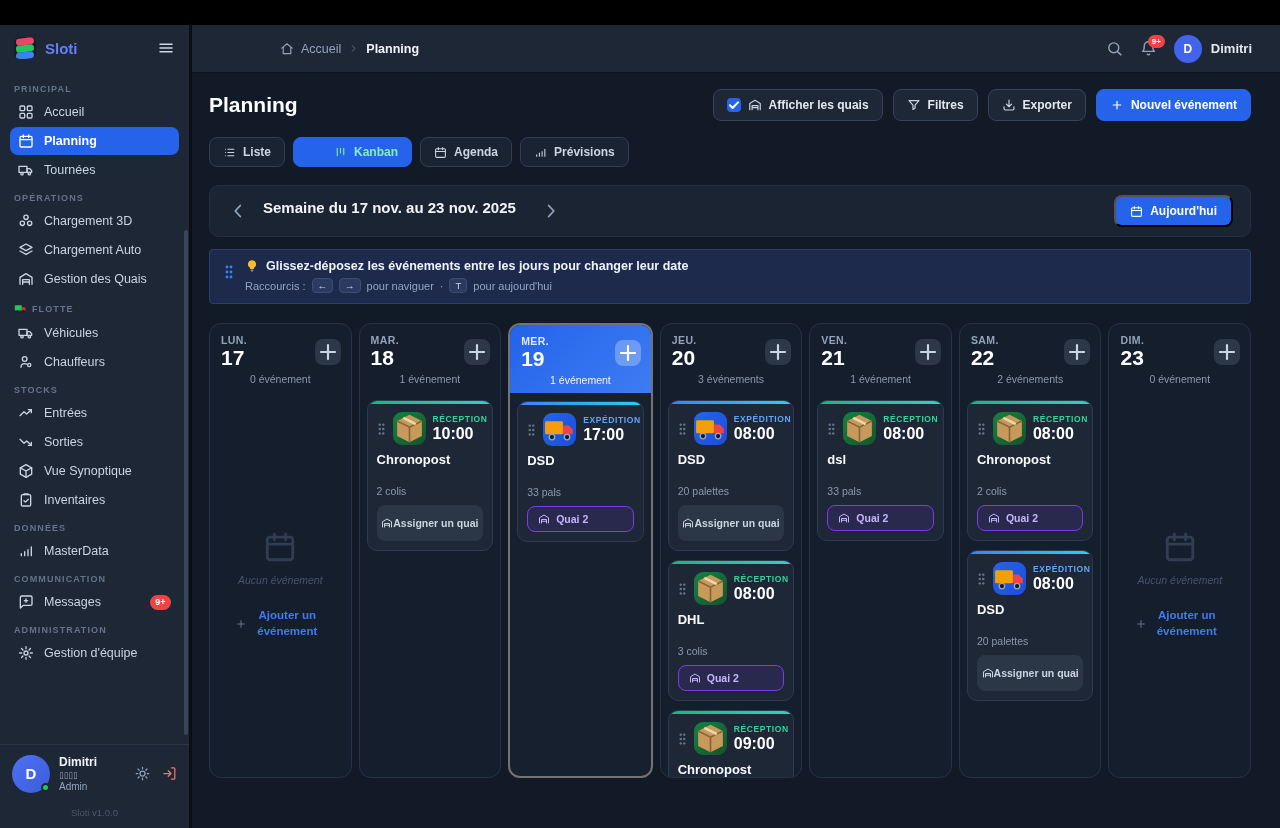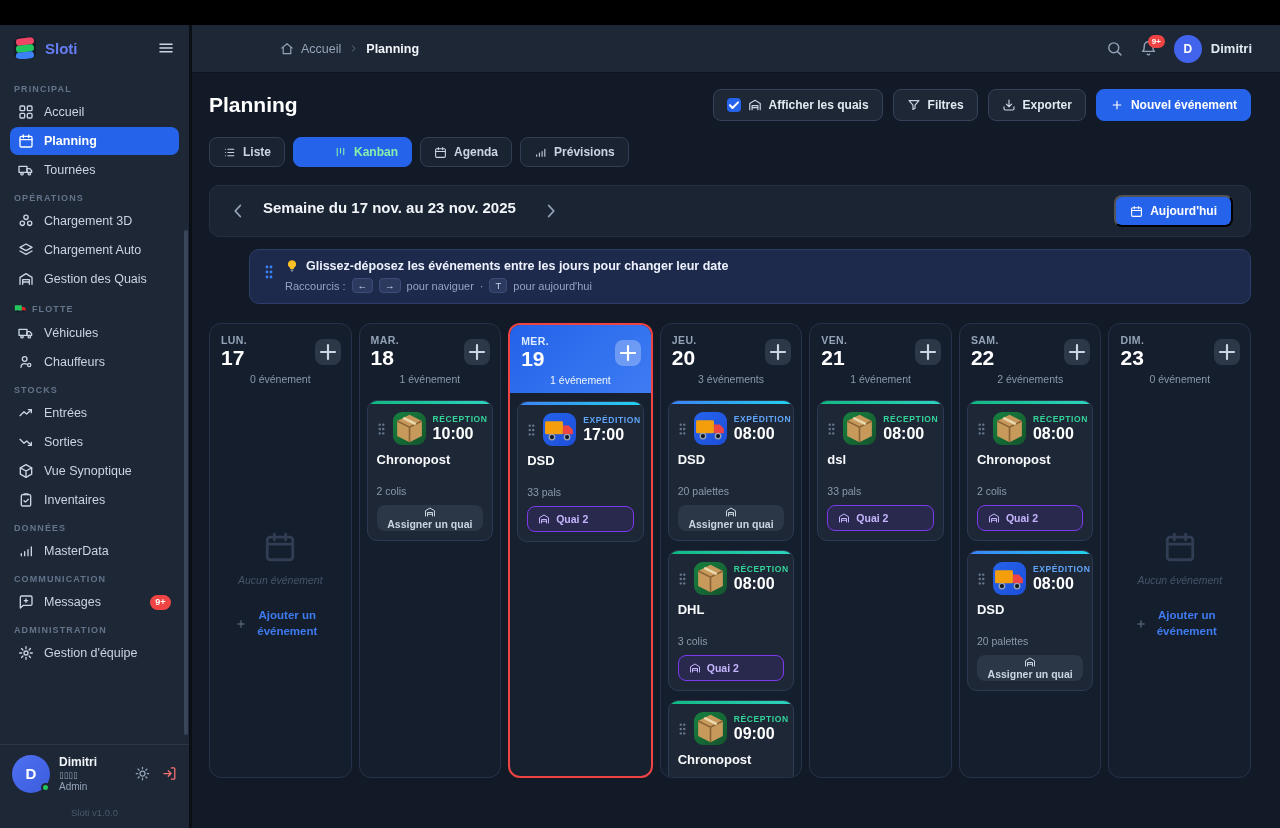--- a/index.html
+++ b/index.html
@@ -69,32 +69,32 @@
   .tab .ic { width:13px; height:13px; display:flex; }
   .tab.active { background:#2563eb; border-color:#2563eb; color:#86efac;padding-left:40px; }
 
   .week-bar { background:#1a2433; border:1px solid #242f42; border-radius:10px; height:52px; display:flex; align-items:center; padding:0 17px; margin-bottom:12px; }
   .chev-btn { width:22px; height:22px; color:#94a3b8; cursor:pointer; display:flex; align-items:center; justify-content:center; }
   .chev-btn svg { width:16px; height:16px; }
   .week-label { color:#f1f5f9; font-size:15px; font-weight:bold; margin:0 24px 8px 14px; }
   .btn-today { margin-left:auto; height:32px; display:inline-flex; align-items:center; gap:7px; padding:0 14px; background:#2563eb; border-radius:8px; color:#fff; font-size:12px; font-weight:bold; cursor:pointer; }
   .btn-today .ic { width:13px; height:13px; display:flex; }
 
-  .tip { background:#1d2a4b; border:1px solid #2e3d6b; border-radius:10px; padding:9px 14px 10px; margin-bottom:19px; display:flex; gap:11px; align-items:flex-start;margin-left:40px; }
+  .tip { background:#1d2a4b; border:1px solid #2e3d6b; border-radius:4px; padding:9px 14px 10px; margin-bottom:19px; display:flex; gap:11px; align-items:flex-start; }
   .tip-handle { color:#3b82f6; width:10px; height:16px; margin-top:5px; cursor:grab; flex-shrink:0; }
   .tip-title-row { display:flex; align-items:center; gap:7px; }
   .tip-title-row .ic { width:14px; height:14px; display:flex; }
   .tip-title { color:#eef2ff; font-size:12.5px; font-weight:bold; }
   .tip-sub { margin-top:5px; color:#93a3c4; font-size:11px; display:flex; align-items:center; gap:6px; }
   kbd { background:#2b3a5e; border:1px solid #3c4c77; border-radius:4px; color:#c7d2ea; font-size:9.5px; padding:1px 5px; font-family:"Liberation Sans",sans-serif; }
 
   
   .board { display:flex; gap:7px; }
   .col { flex:1; background:#151e2d; border:1px solid #26324a; border-radius:12px; height:455px; display:flex; flex-direction:column; overflow:hidden; min-width:0; }
-  .col.today { border:2px solid #ef4444; background:#16202f; }
+  .col.today { border:2px solid #737373; background:#16202f; }
   .col-head { padding:10px 11px 7px; position:relative; flex-shrink:0; }
   .col.today .col-head { background:linear-gradient(135deg,#2463ea,#3d7cf2); }
   .col-day { color:#94a3b8; font-size:10.5px; font-weight:600; letter-spacing:.4px; }
   .col-date { color:#fff; font-size:21px; font-weight:bold; line-height:1.15; }
   .col.today .col-day { color:#dbeafe; }
   .col-add { position:absolute; top:15px; right:10px; width:26px; height:26px; border-radius:8px; background:#2c3748; color:#cbd5e1; display:flex; align-items:center; justify-content:center; cursor:pointer; }
   .col-add svg { width:13px; height:13px; }
   .col.today .col-add { background:rgba(255,255,255,.28); color:#fff; }
   .col-count { text-align:center; color:#8b99ab; font-size:10.5px; margin-top:3px; }
   .col.today .col-count { color:#eff6ff; }
@@ -111,21 +111,21 @@
   .evt-icon svg { width:20px; height:20px; }
   .evt-icon.reception { background:linear-gradient(135deg,#17813f,#14532d); }
   .evt-icon.expedition { background:linear-gradient(135deg,#2563eb,#1d4ed8); }
   .evt-meta { line-height:1.2; min-width:0; }
   .evt-type { font-size:8.5px; font-weight:bold; letter-spacing:.6px; }
   .evt-type.reception { color:#34d399; }
   .evt-type.expedition { color:#60a5fa; }
   .evt-time { color:#fff; font-size:16px; font-weight:bold; }
   .evt-title { color:#f8fafc; font-size:13px; font-weight:bold; margin-top:7px; }
   .evt-qty { color:#8b99ab; font-size:10.5px; margin-top:18px; }
-  .assign-btn { margin-top:8px; width:100%; height:26px; background:#2b3646; border:none; border-radius:8px; color:#cbd5e1; font-size:10.5px; font-weight:600; display:flex; align-items:center; justify-content:center; cursor:pointer; font-family:inherit;flex-direction:column; }
+  .assign-btn { margin-top:8px; width:100%; height:36px; background:#2b3646; border:none; border-radius:8px; color:#cbd5e1; font-size:10.5px; font-weight:600; display:flex; align-items:center; justify-content:center; cursor:pointer; font-family:inherit; }
   .assign-btn .ic, .dock-badge .ic { width:12px; height:12px; display:flex; }
   .dock-badge { margin-top:8px; height:26px; border:1px solid #7c3aed; background:rgba(124,58,237,.13); border-radius:8px; color:#c4b5fd; font-size:10.5px; font-weight:600; display:flex; align-items:center; gap:6px; padding:0 10px; cursor:pointer; }
 
   .empty-state { margin:auto; text-align:center; }
   .empty-cal { width:34px; height:34px; color:#313d52; margin:0 auto 10px; }
   .empty-label { color:#46536a; font-size:10.5px; font-style:italic; }
   .empty-add { margin-top:22px; display:flex; align-items:center; justify-content:center; gap:2px; color:#3f7bf0; font-size:11.5px; font-weight:600; cursor:pointer; }
   .empty-add .ic { width:12px; height:12px; display:flex; color:#64748b; }
   .empty-add span { width:76px; line-height:1.35; text-align:center; }
 </style>

